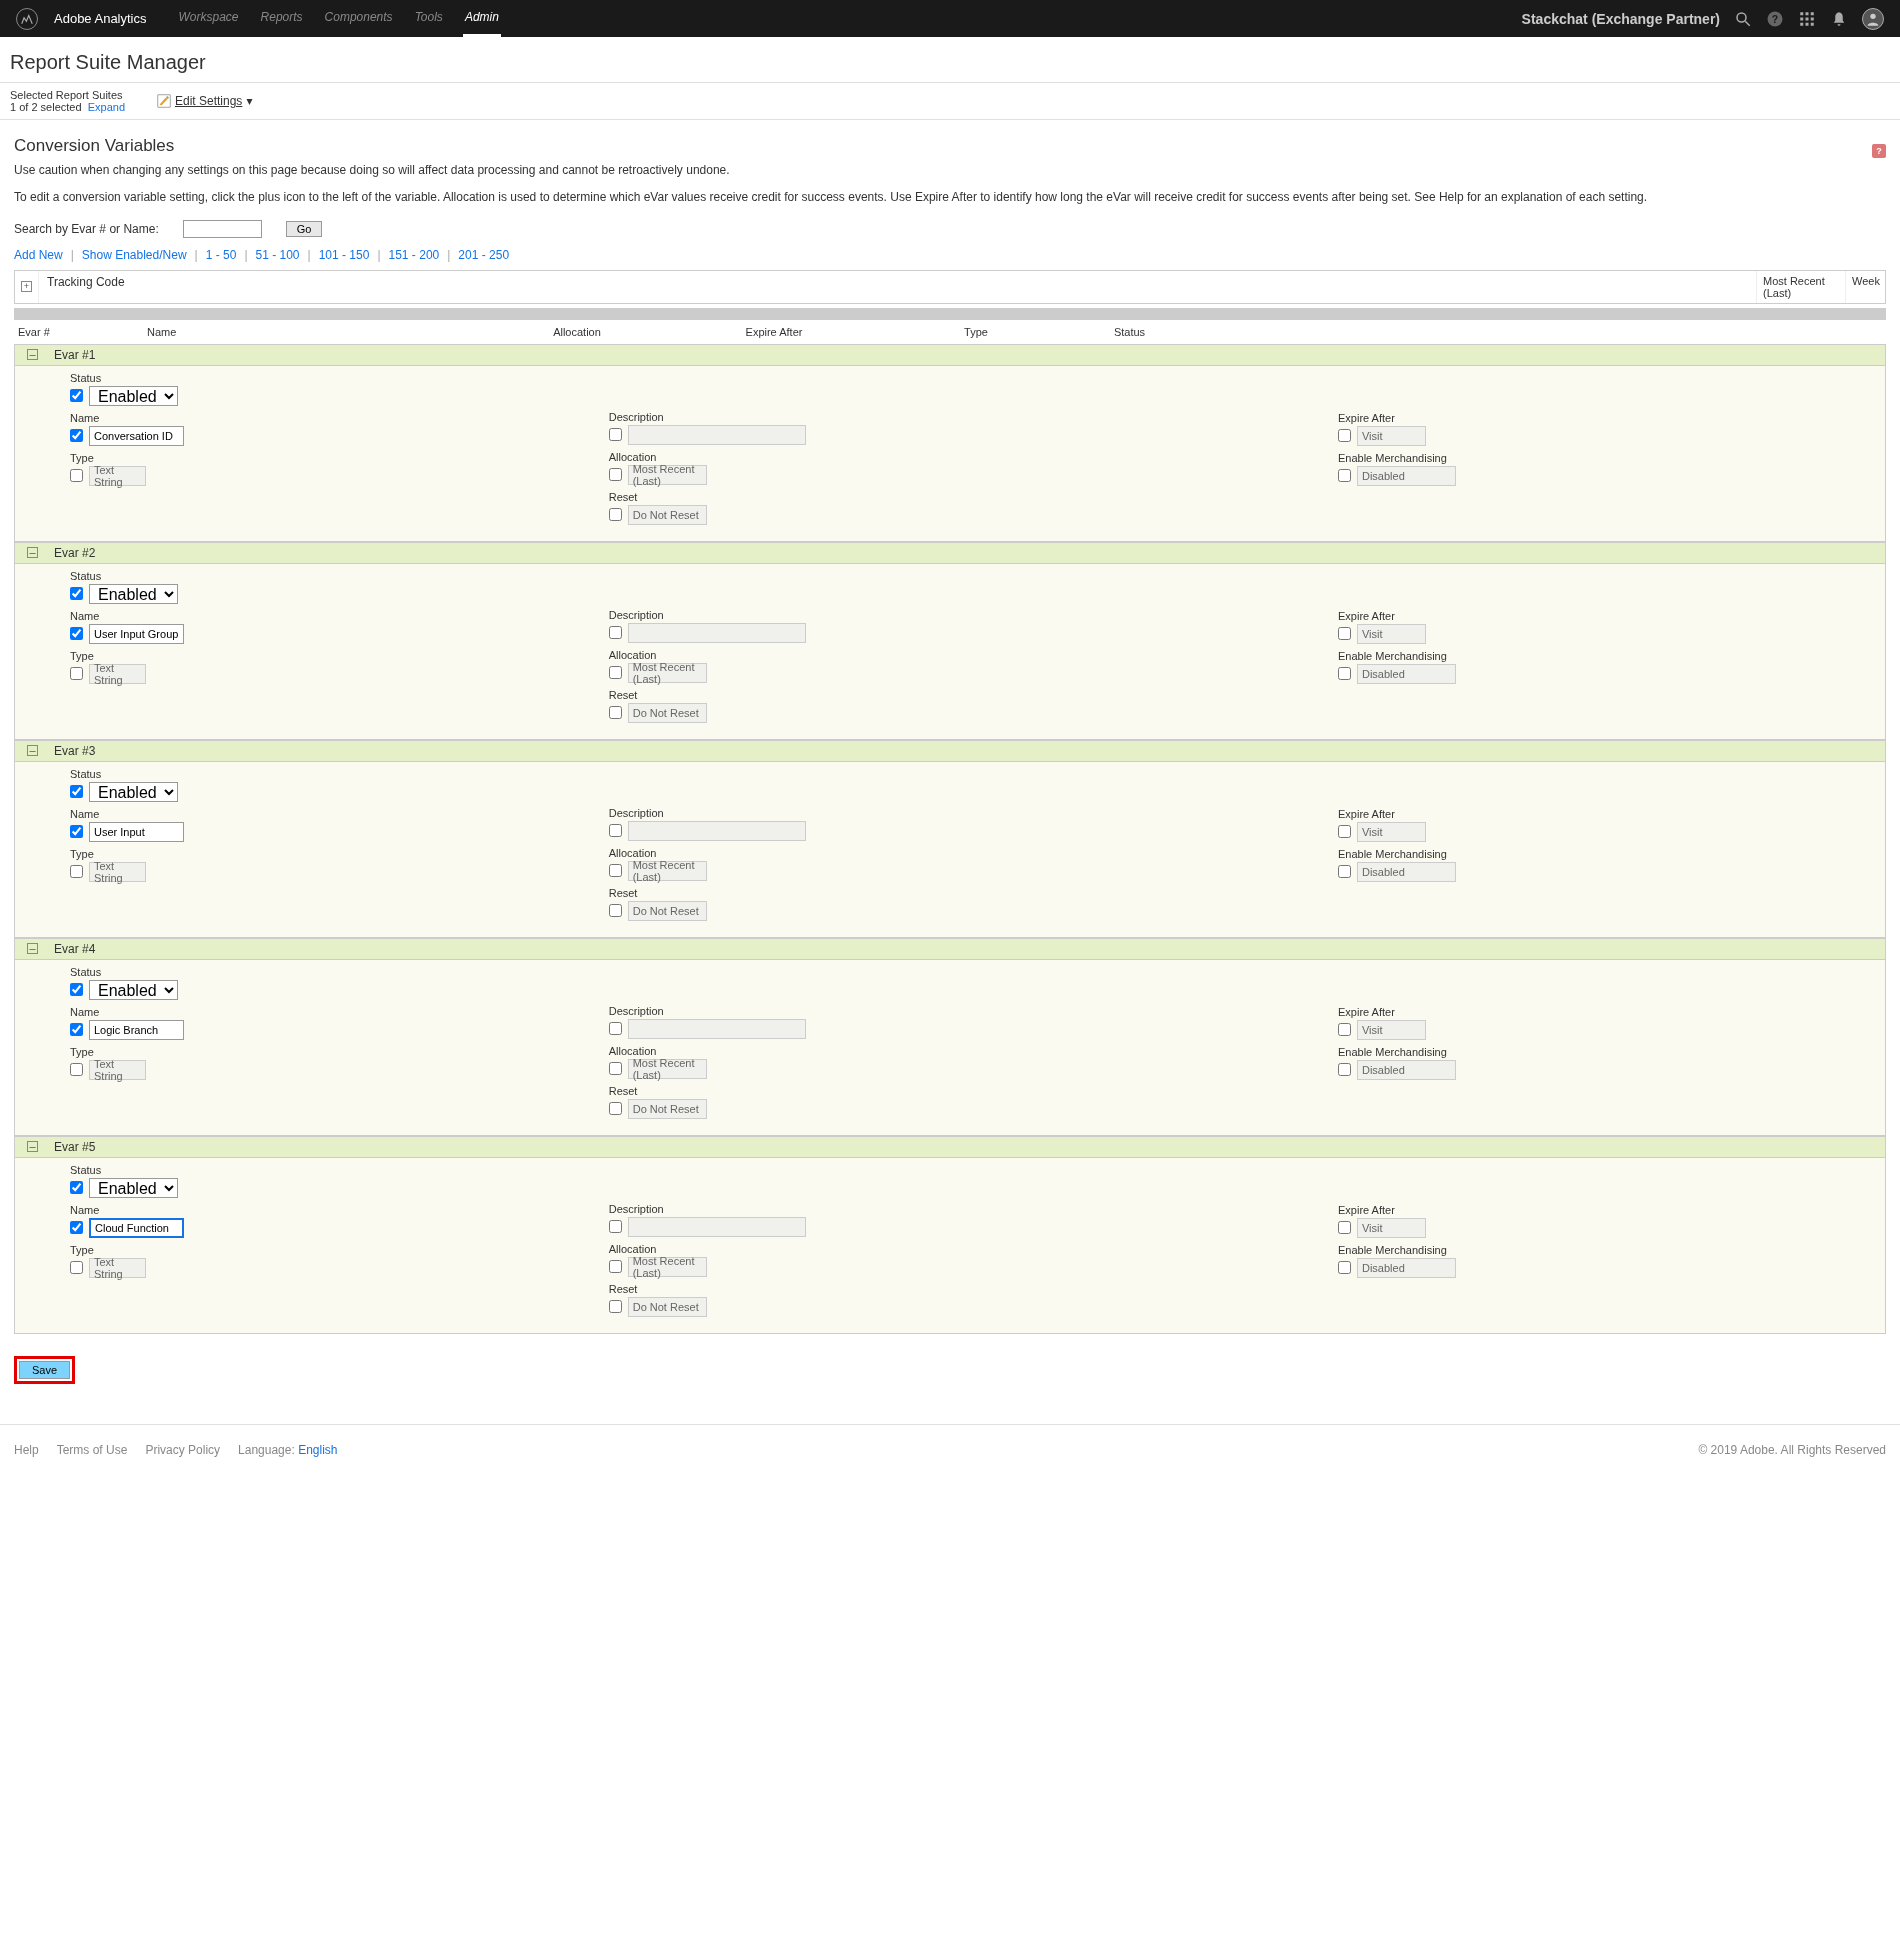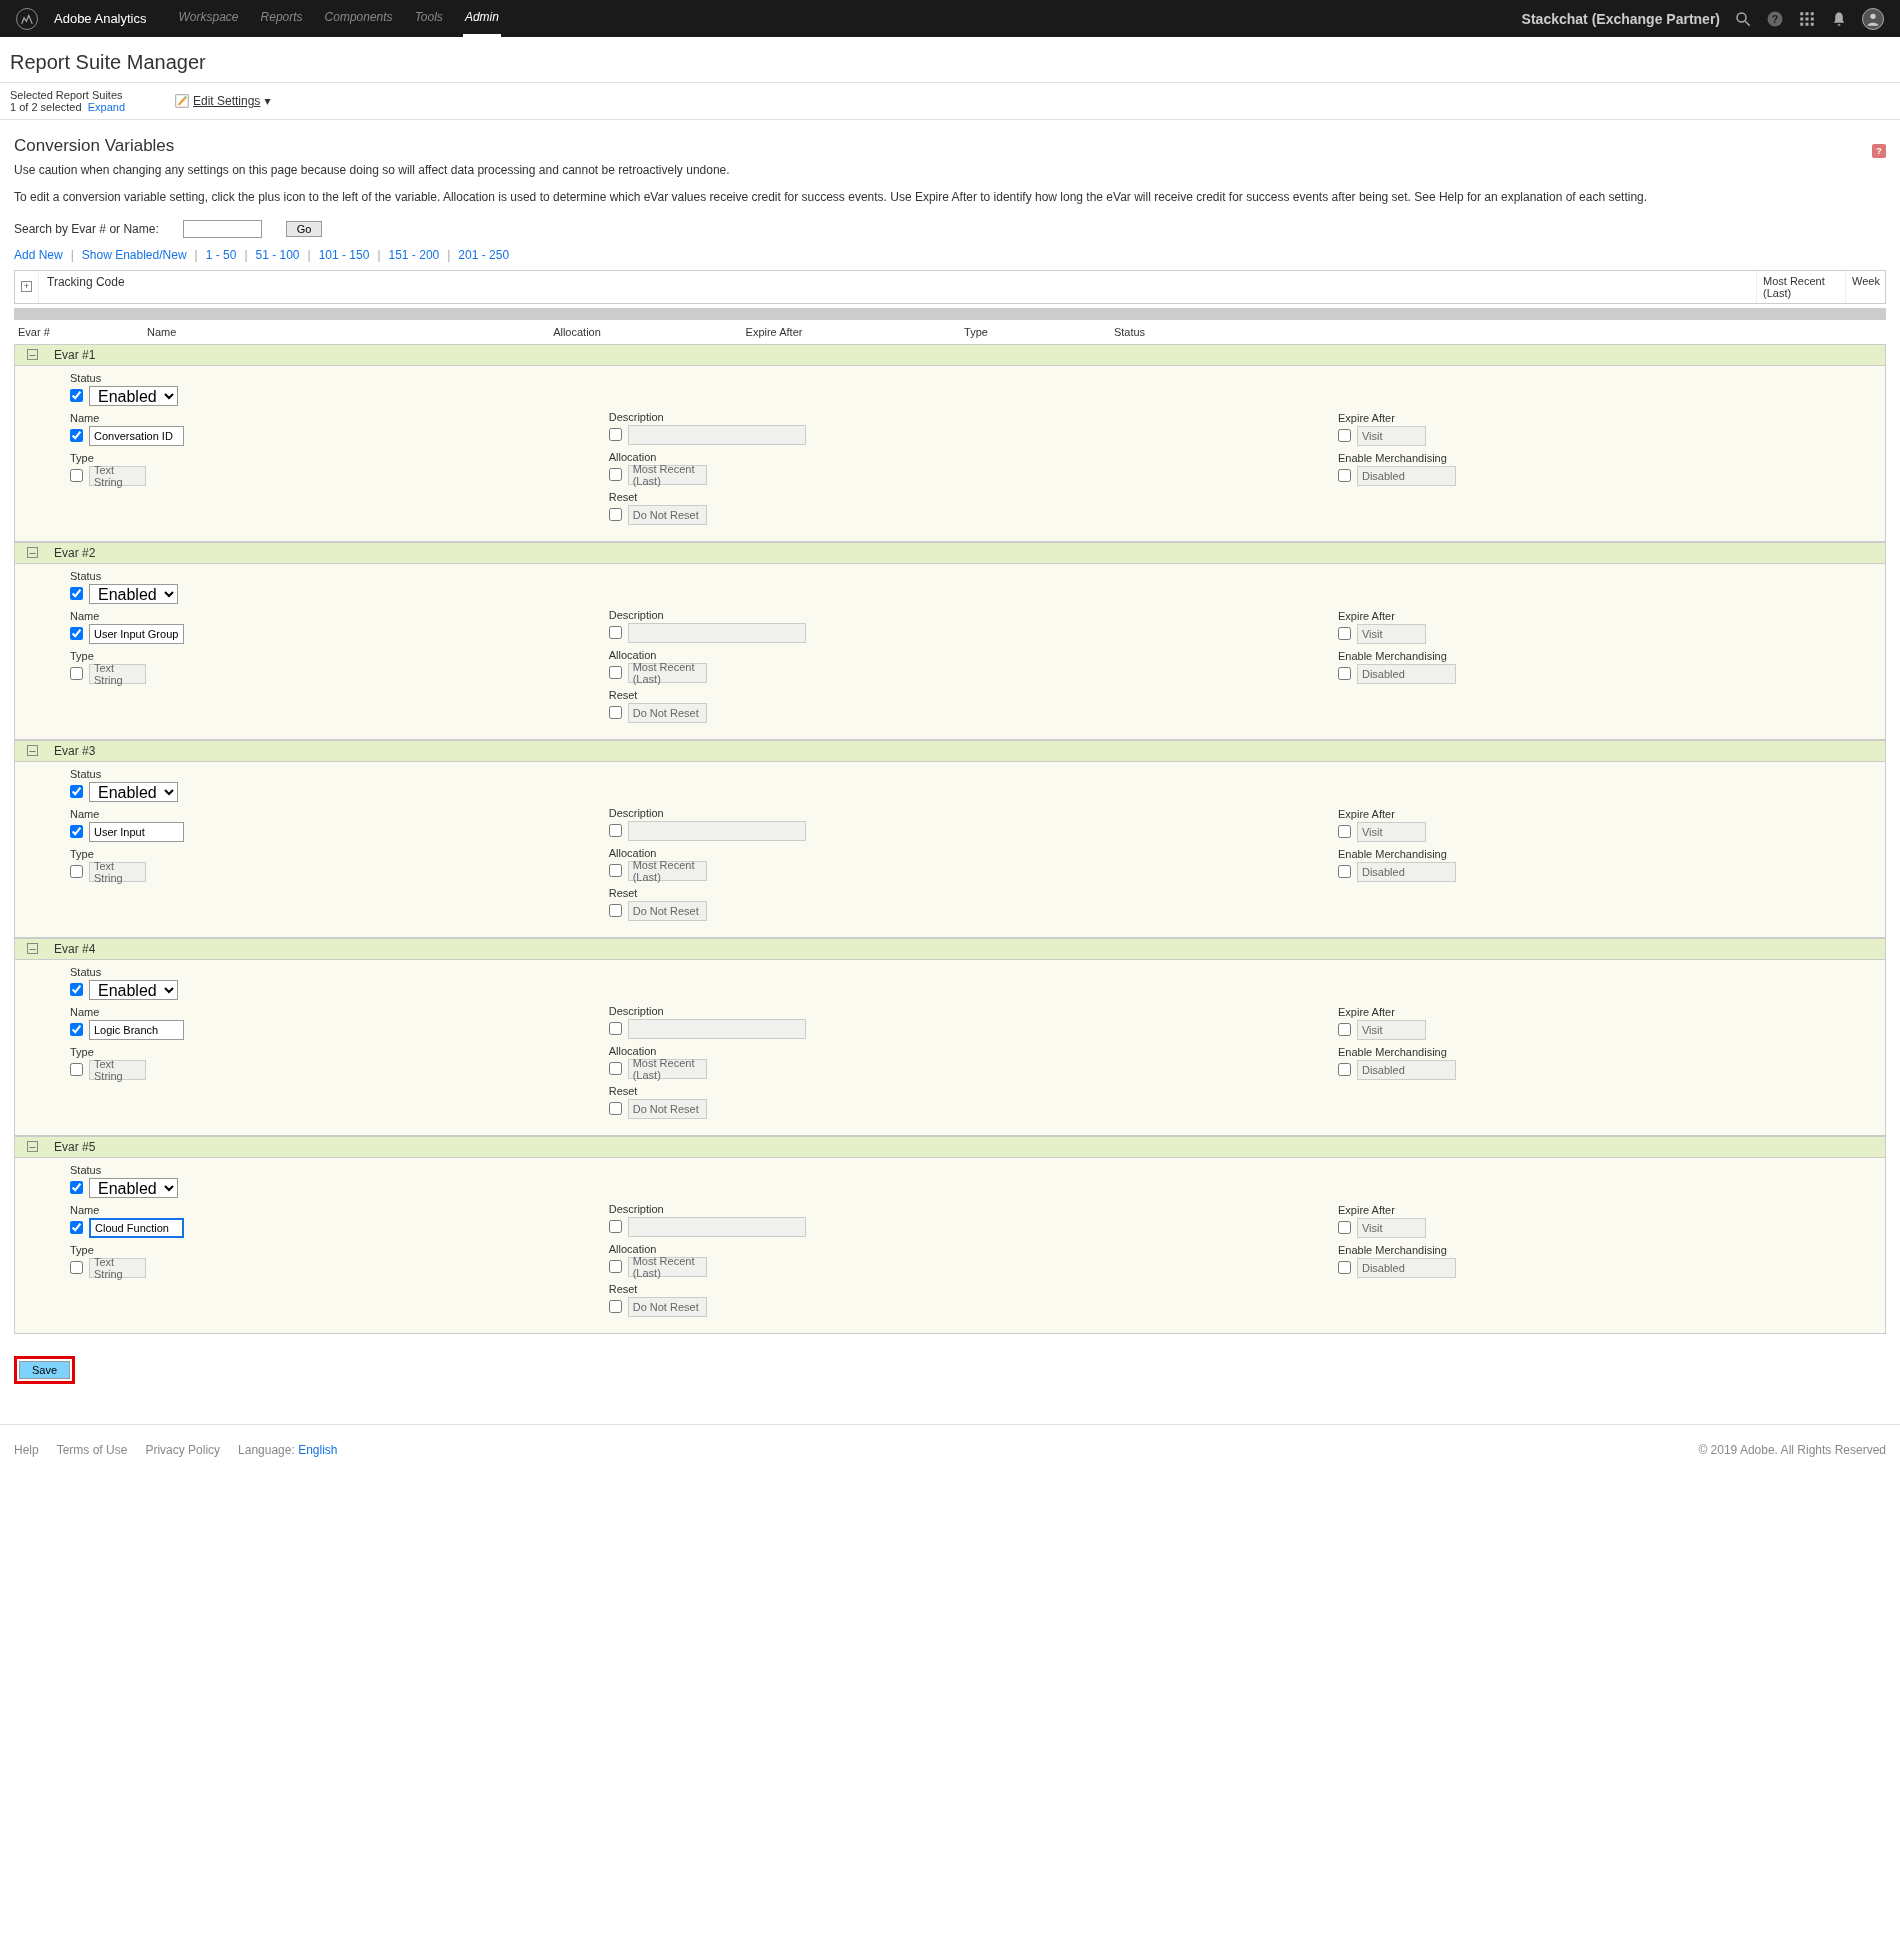--- a/index.html
+++ b/index.html
@@ -17,21 +17,21 @@
 .topnav-right { display: flex; align-items: center; gap: 14px; }
 .company { color: #ccc; font-size: 14px; font-weight: bold; }
 .nav-icon { width: 18px; height: 18px; color: #888; cursor: pointer; display:flex; align-items:center; justify-content:center; }
 .nav-icon svg { width:18px; height:18px; }
 .avatar { width: 22px; height: 22px; border-radius: 50%; background: #555; border:1.5px solid #aaa; display:flex; align-items:center; justify-content:center; }
 
 
 .page-title { font-size: 20px; color: #333; padding: 14px 10px 8px 10px; }
 
 
-.subheader { border-top: 1px solid #e0e0e0; border-bottom: 1px solid #e0e0e0; padding: 6px 10px; display: flex; align-items: center; gap: 50px; }
+.subheader { border-top: 1px solid #e0e0e0; border-bottom: 1px solid #e0e0e0; padding: 6px 10px; display: flex; align-items: center; gap: 32px; }
 .sel-suites-label { font-size: 11px; color: #333; }
 .sel-suites-sub { font-size: 11px; color: #333; }
 .link { color: #1473e6; cursor: pointer; }
 .edit-settings { display:flex; align-items:center; gap:4px; font-size:12px; color:#333; cursor:pointer; }
 .edit-settings-icon { width:14px; height:14px; }
 .edit-text { text-decoration: underline; }
 
 
 .main { padding: 10px 14px; }
 .section-title { font-size: 17px; color: #333; margin-bottom: 6px; margin-top: 6px; }

